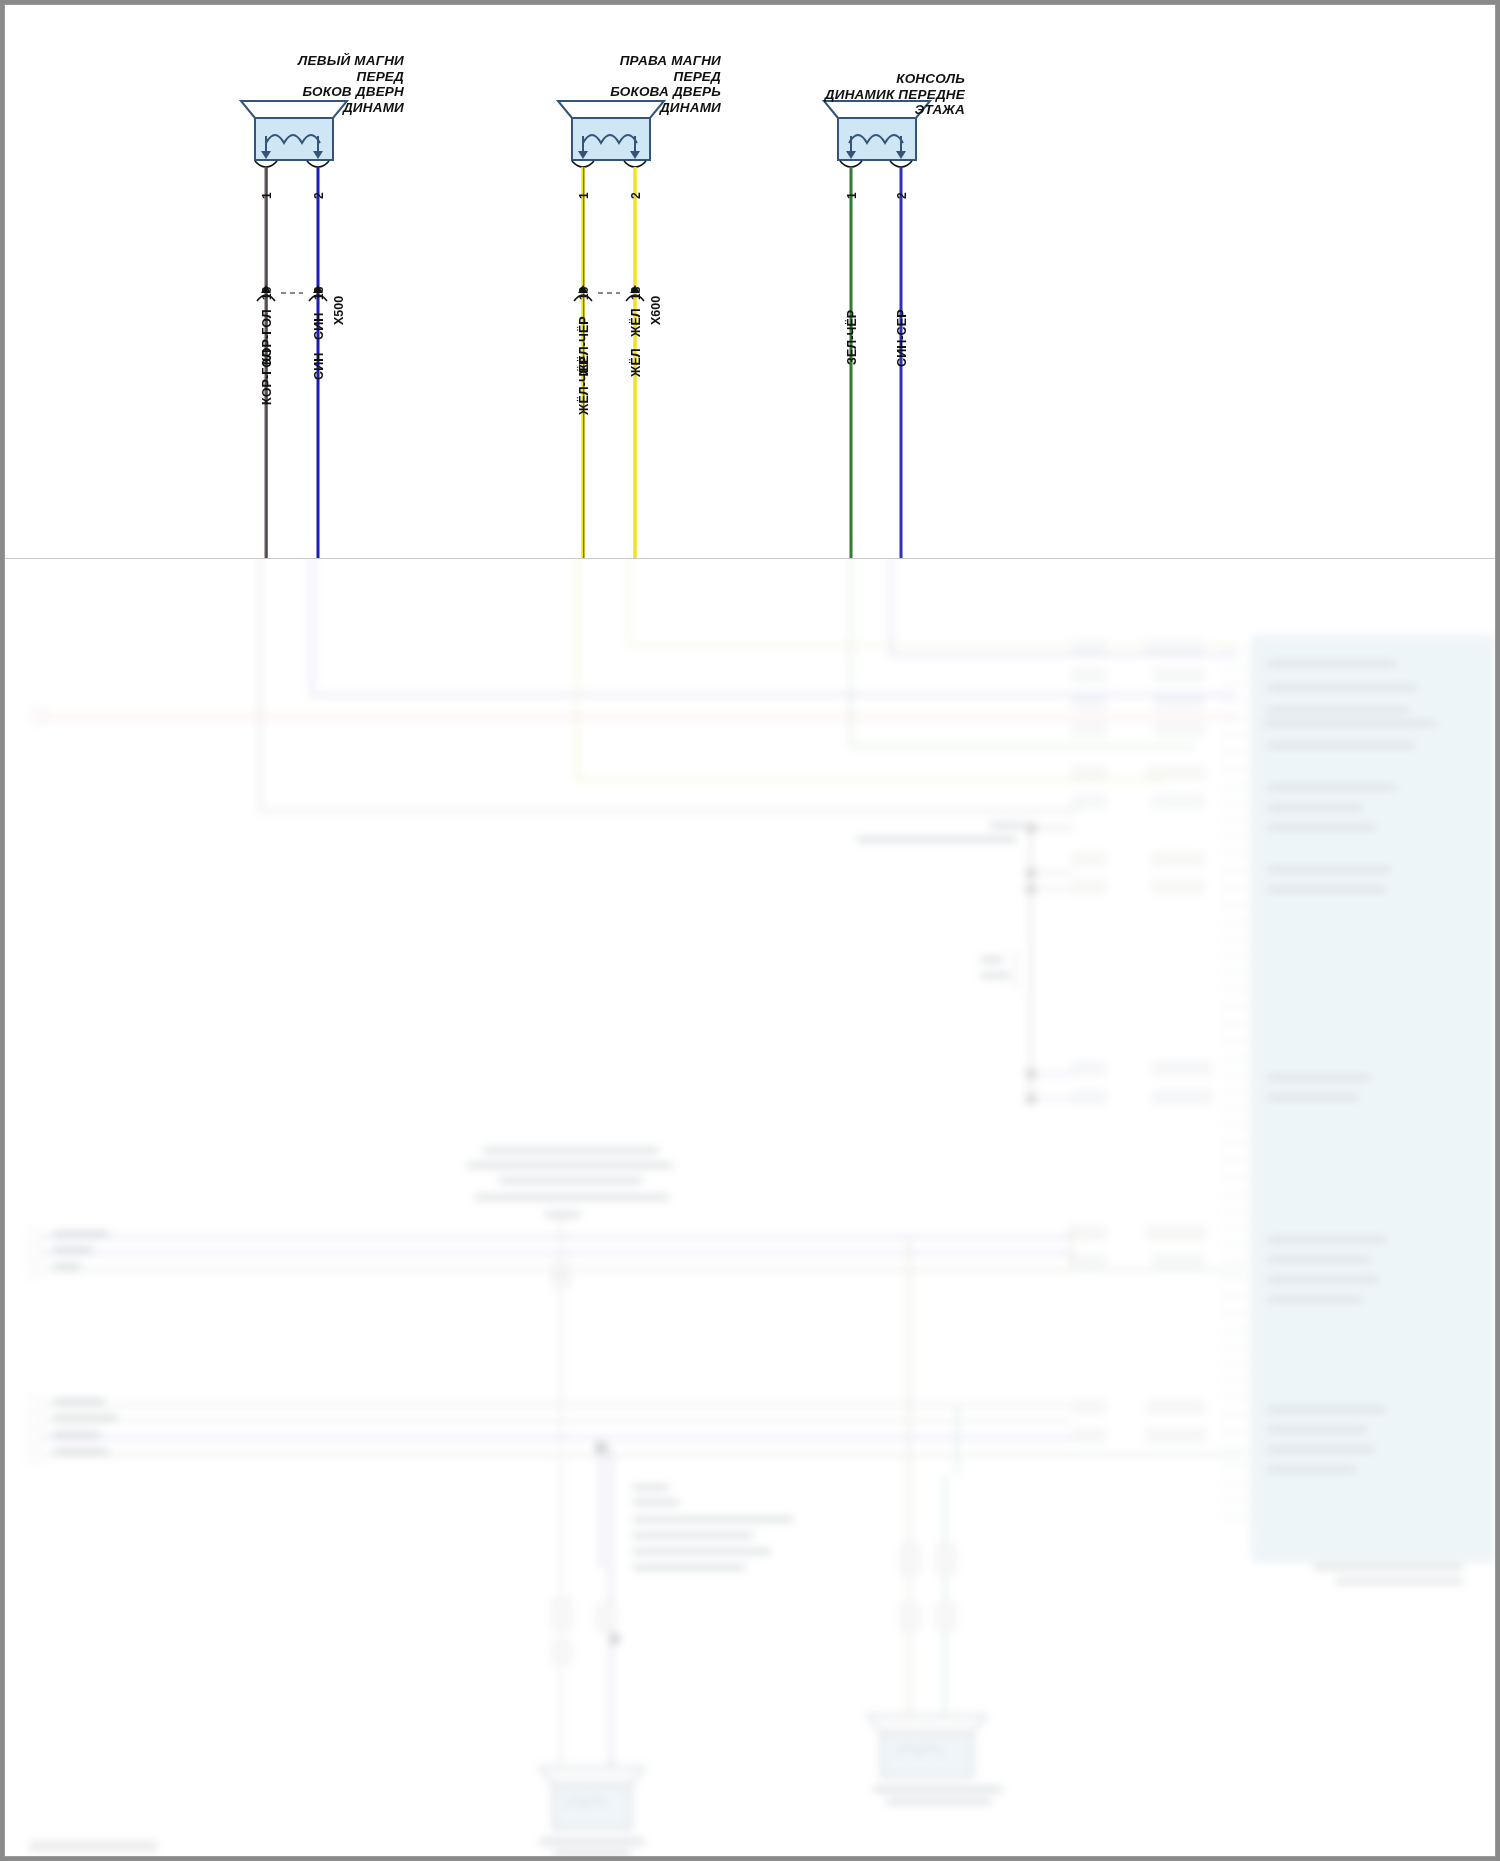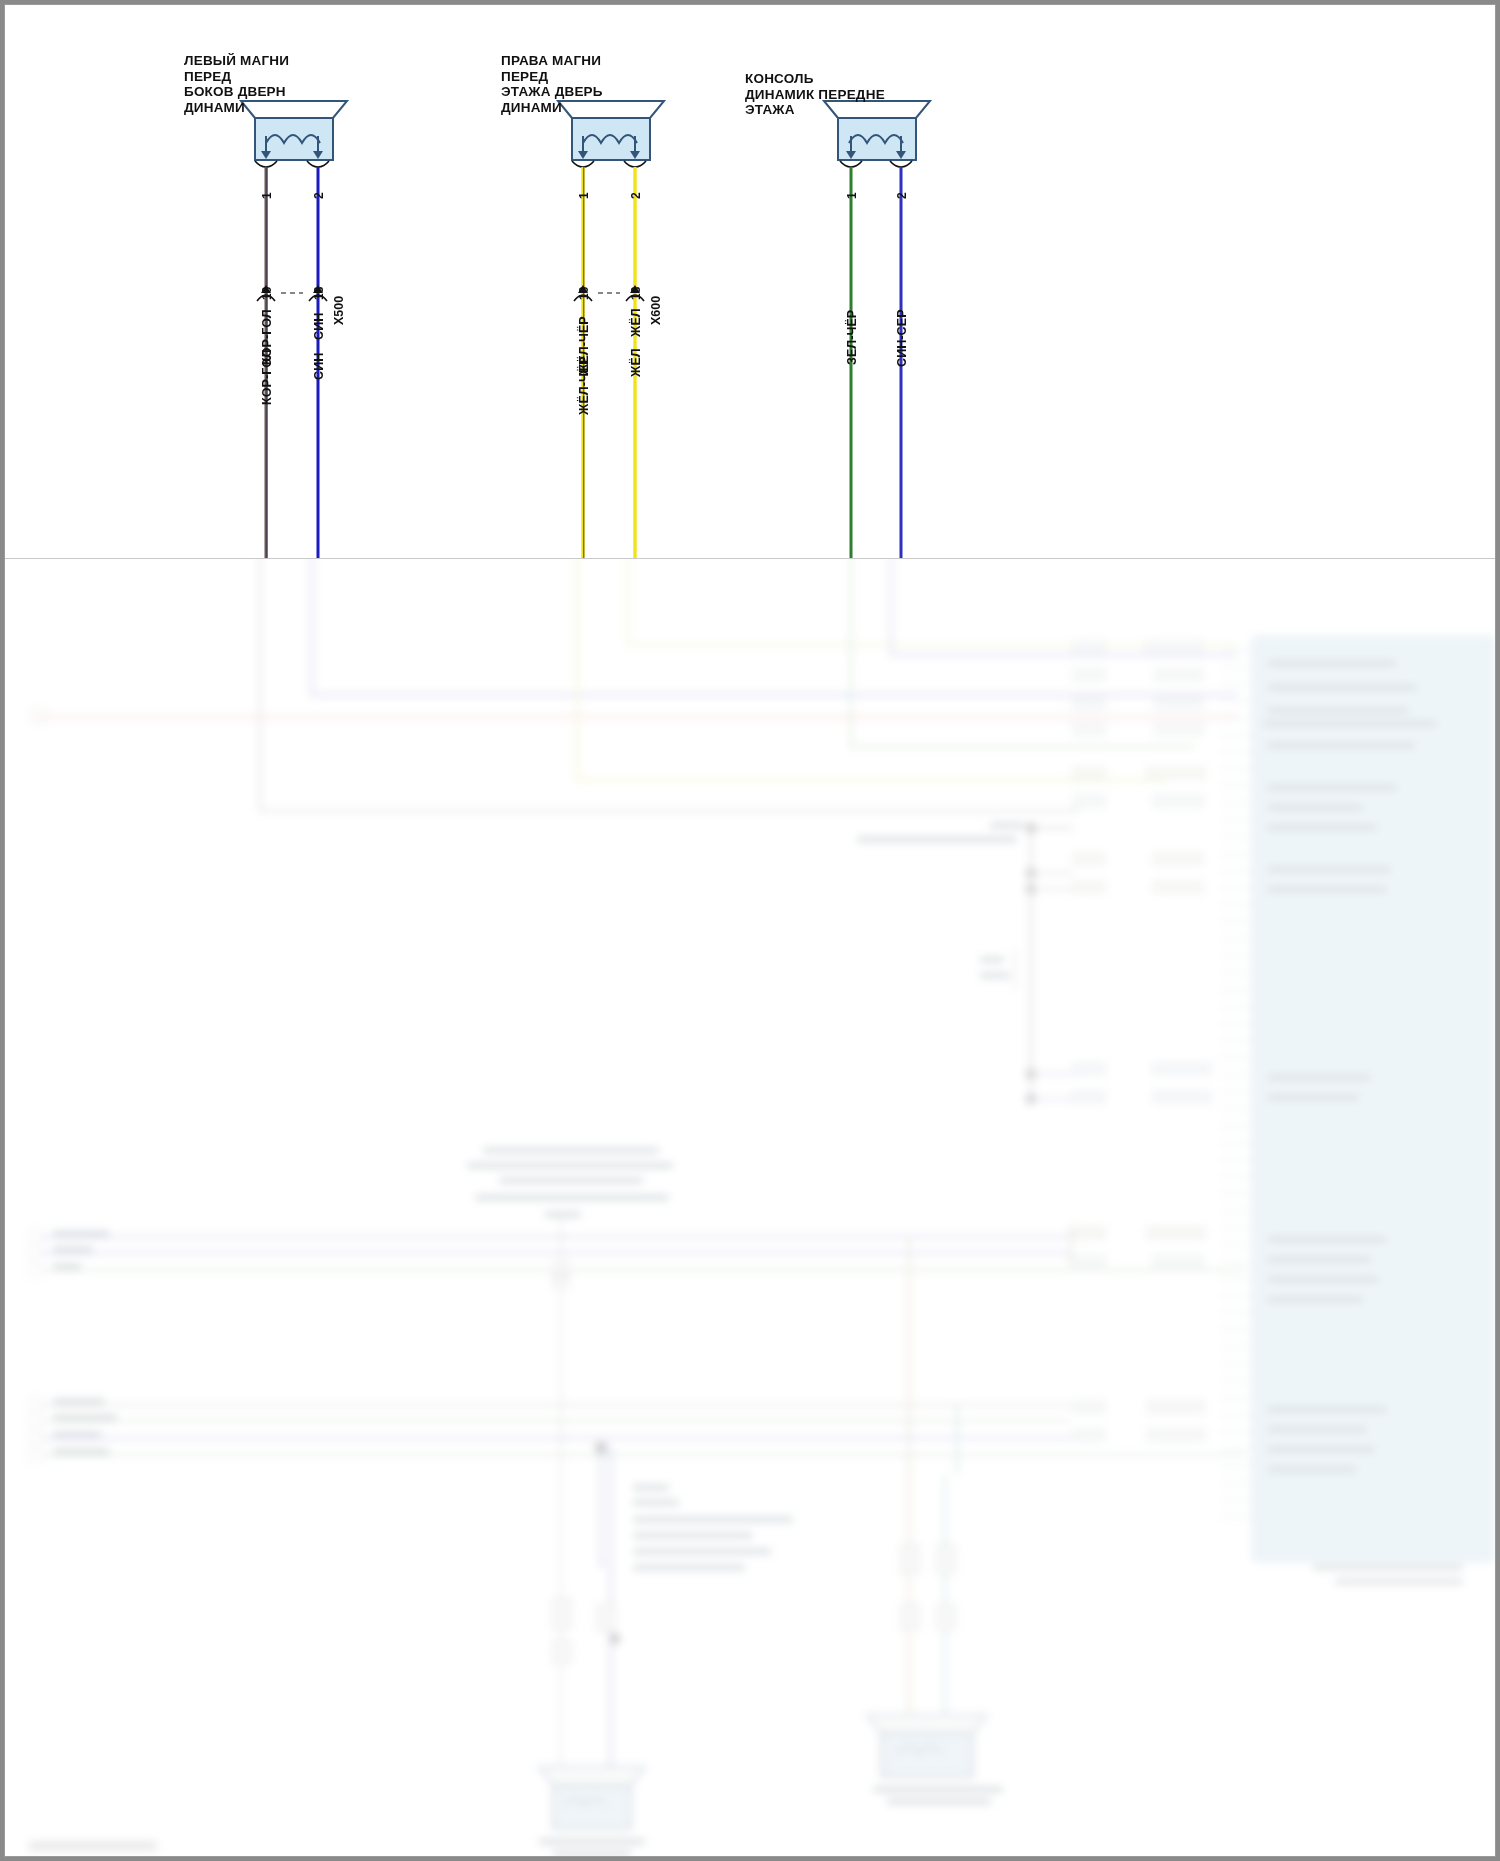--- a/index.html
+++ b/index.html
@@ -43,28 +43,29 @@
     z-index: 3;
     filter: blur(4.2px) opacity(0.34) contrast(0.55) brightness(1.22);
     -webkit-filter: blur(4.2px) opacity(0.34) contrast(0.55) brightness(1.22);
     overflow: hidden;
   }
   #blur-layer svg, #sharp-layer svg { display:block; }
 
   
   .spk-title {
     position: absolute;
-    text-align: left;
+    text-align: right;
     font-size: 13.5px;
     font-weight: bold;
     color: #111;
     line-height: 15.5px;
     letter-spacing: 0.2px;
     white-space: pre-line;
     width: 220px;
+    font-style: italic;
   }
   
   .vlab {
     position: absolute;
     font-size: 12.5px;
     color: #111;
     font-weight: bold;
     white-space: nowrap;
     transform-origin: left top;
     transform: rotate(-90deg);
@@ -408,21 +409,21 @@
         <path d="M896 162 L896 554" stroke="#3030c0" stroke-width="3" fill="none"></path>
       </svg>
 
       <div class="spk-title" style="left:179px; top:48px;">ЛЕВЫЙ МАГНИ
 ПЕРЕД
 БОКОВ ДВЕРН
 ДИНАМИ</div>
 
       <div class="spk-title" style="left:496px; top:48px;">ПРАВА МАГНИ
 ПЕРЕД
-ЭТАЖА ДВЕРЬ
+БОКОВА ДВЕРЬ
 ДИНАМИ</div>
 
       <div class="spk-title" style="left:740px; top:66px;">КОНСОЛЬ
 ДИНАМИК ПЕРЕДНЕ
 ЭТАЖА</div>
 
       <div class="vnum" style="left:255px; top:194px;">1</div>
       <div class="vlab" style="left:255px; top:360px;">КОР-ГОЛ</div>
       <div class="vnum" style="left:255px; top:295px;">10</div>
       <div class="vlab" style="left:255px; top:400px;">КОР-ГОЛ</div>

